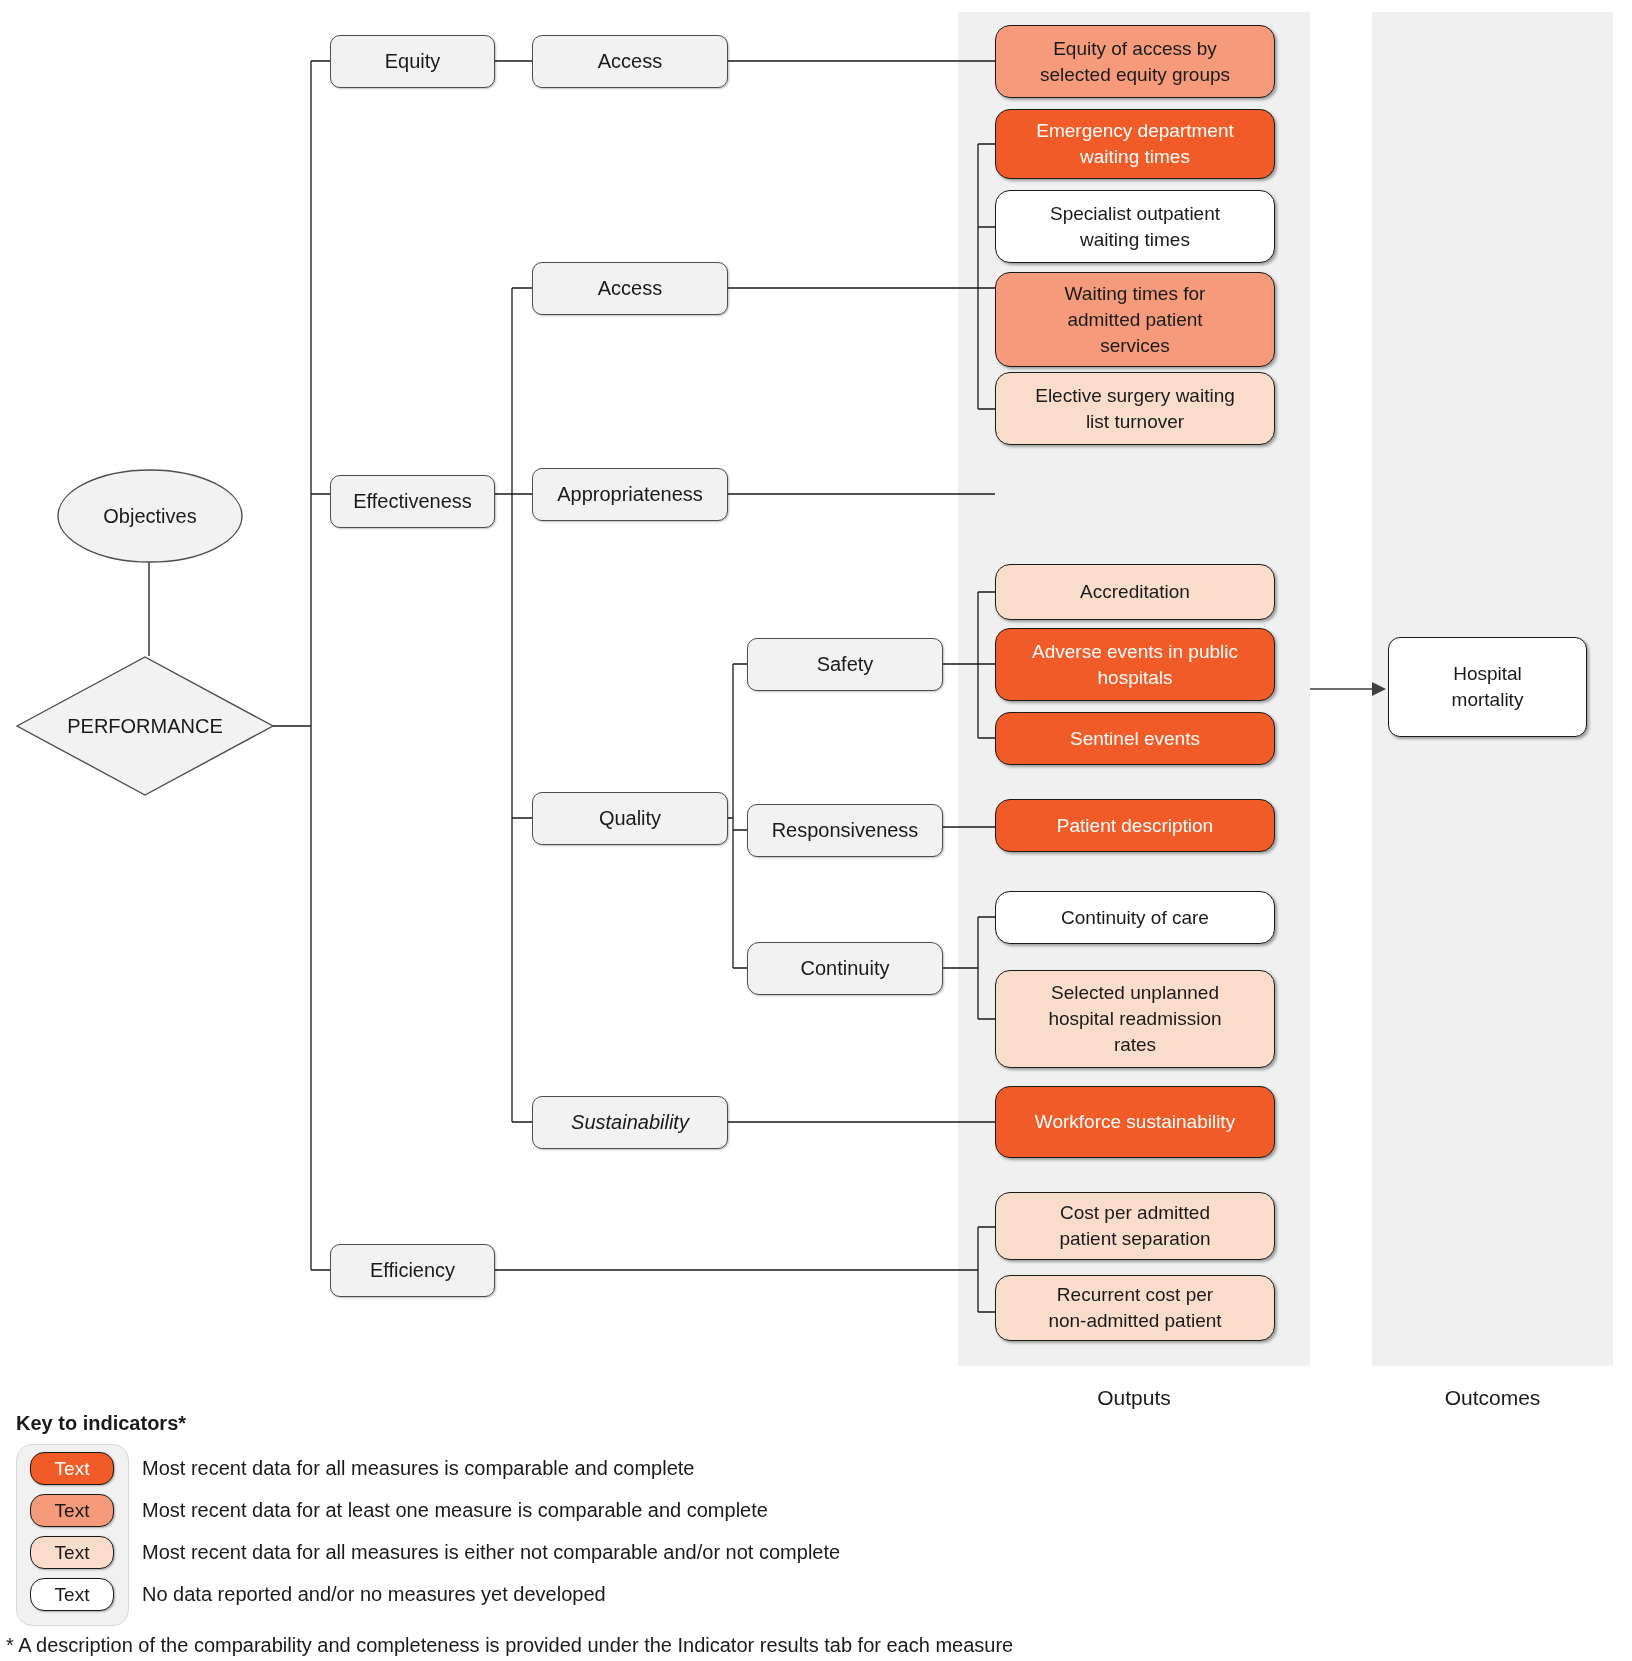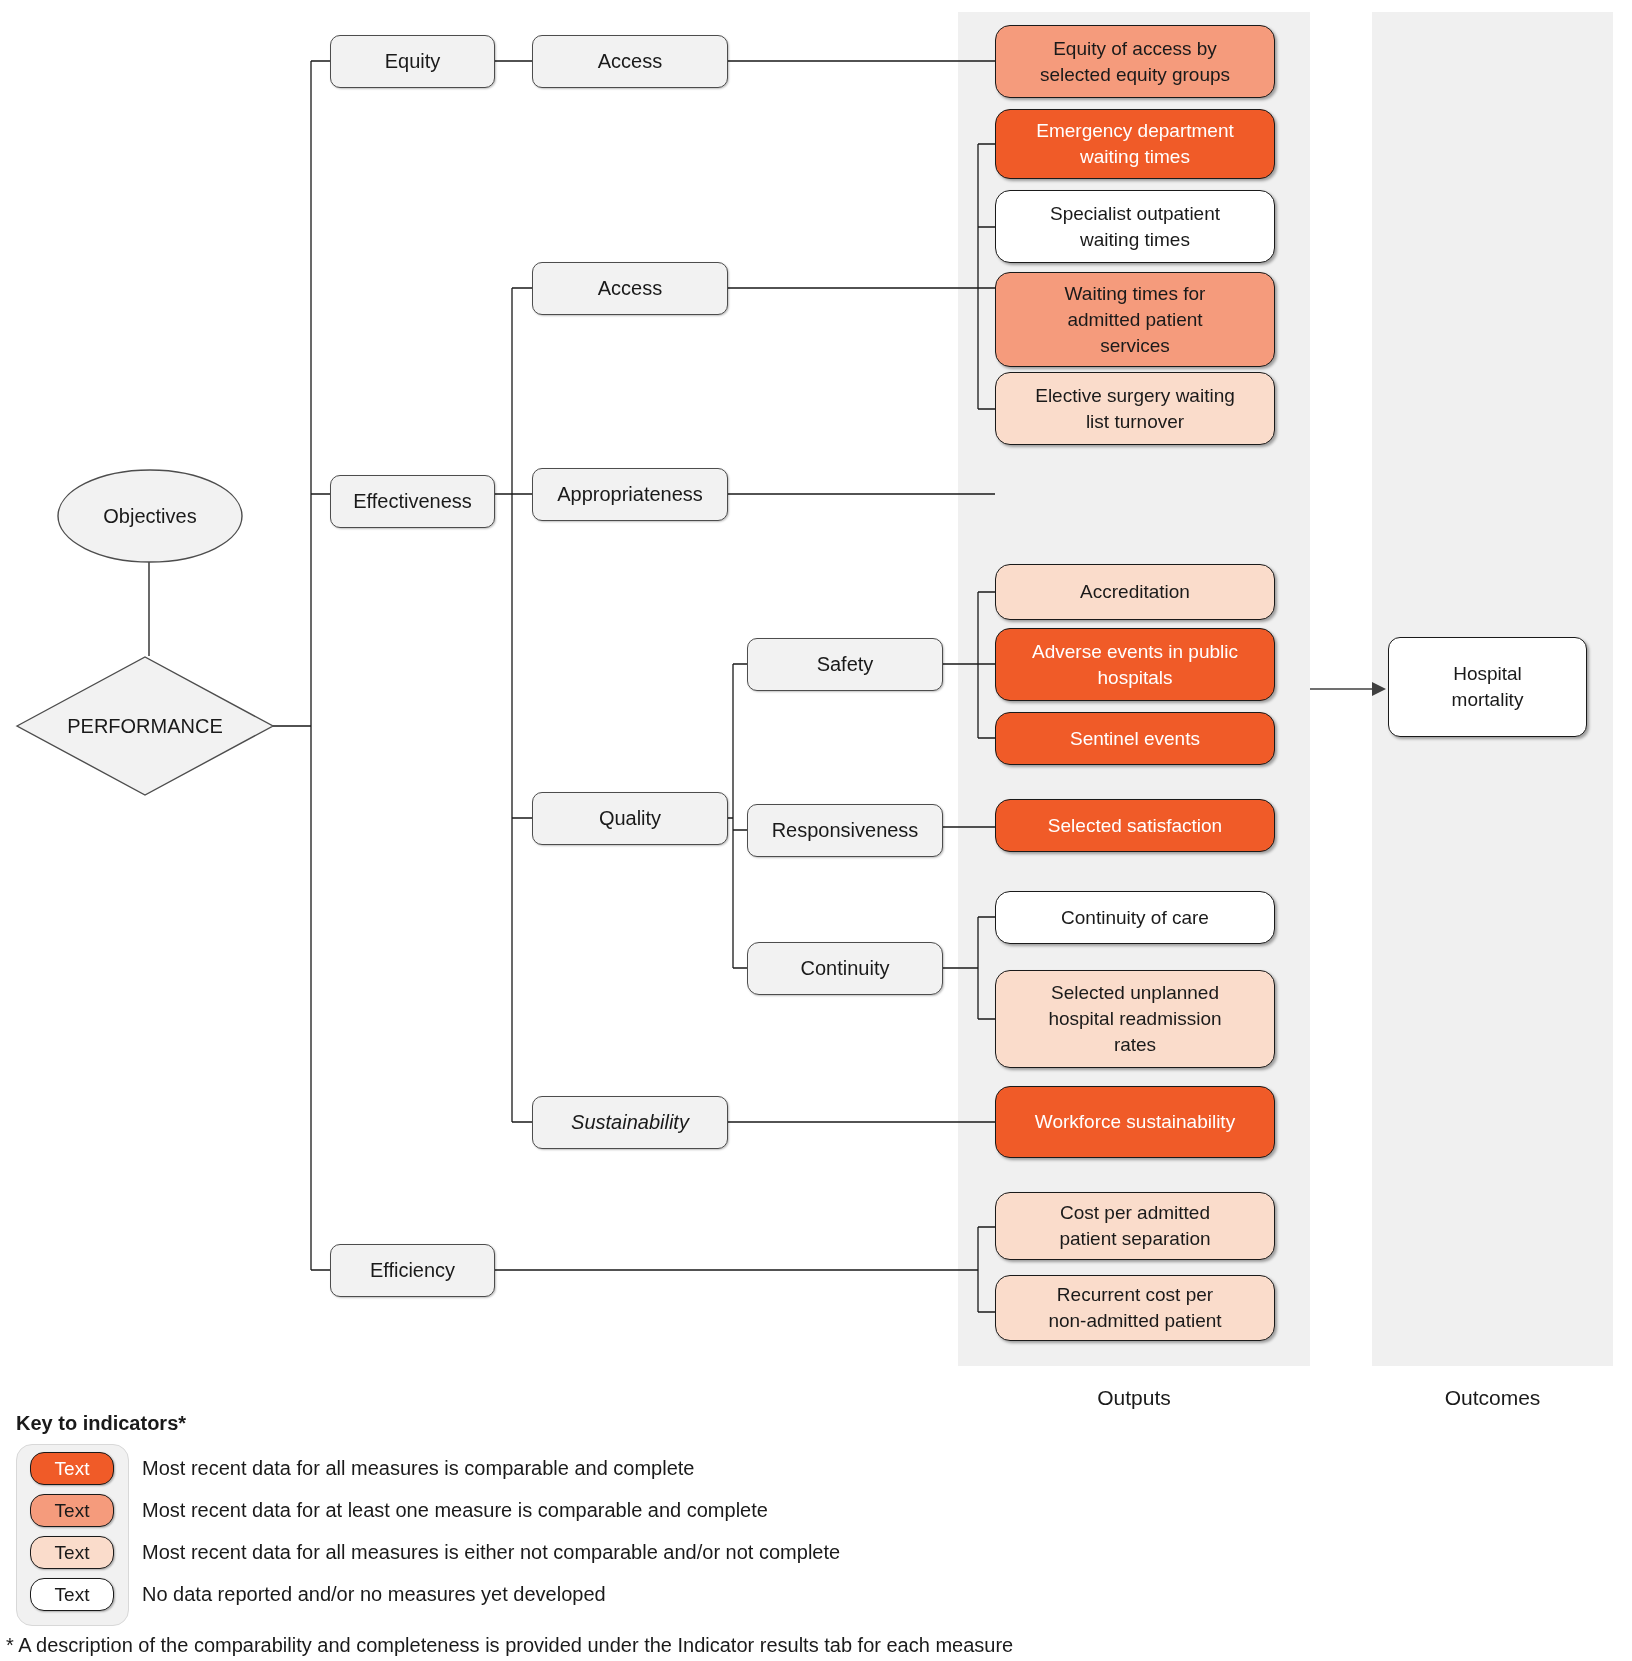--- a/index.html
+++ b/index.html
@@ -109,21 +109,21 @@
   <div class="node" style="left:747px;top:942px;width:196px;height:53px;border-radius:12px;">Continuity</div>
 
   <div class="ind s-complete_one" style="left:995px;top:25px;width:280px;height:73px;padding:0 38px;">Equity of access by selected equity groups</div>
   <div class="ind s-complete_all" style="left:995px;top:109px;width:280px;height:70px;padding:0 30px;">Emergency department waiting times</div>
   <div class="ind s-no_data" style="left:995px;top:190px;width:280px;height:73px;padding:0 40px;">Specialist outpatient waiting times</div>
   <div class="ind s-complete_one" style="left:995px;top:272px;width:280px;height:95px;padding:0 55px;">Waiting times for admitted patient services</div>
   <div class="ind s-not_comparable" style="left:995px;top:372px;width:280px;height:73px;padding:0 28px;">Elective surgery waiting list turnover</div>
   <div class="ind s-not_comparable" style="left:995px;top:564px;width:280px;height:56px;">Accreditation</div>
   <div class="ind s-complete_all" style="left:995px;top:628px;width:280px;height:73px;padding:0 10px;">Adverse events in public hospitals</div>
   <div class="ind s-complete_all" style="left:995px;top:712px;width:280px;height:53px;">Sentinel events</div>
-  <div class="ind s-complete_all" style="left:995px;top:799px;width:280px;height:53px;">Selected satisfaction</div>
+  <div class="ind s-complete_all" style="left:995px;top:799px;width:280px;height:53px;">Patient description</div>
   <div class="ind s-no_data" style="left:995px;top:891px;width:280px;height:53px;">Continuity of care</div>
   <div class="ind s-not_comparable" style="left:995px;top:970px;width:280px;height:98px;padding:0 38px;">Selected unplanned hospital readmission rates</div>
   <div class="ind s-complete_all" style="left:995px;top:1086px;width:280px;height:72px;">Workforce sustainability</div>
   <div class="ind s-not_comparable" style="left:995px;top:1192px;width:280px;height:68px;padding:12px 50px;">Cost per admitted patient separation</div>
   <div class="ind s-not_comparable" style="left:995px;top:1275px;width:280px;height:66px;padding:0 40px;">Recurrent cost per non-admitted patient</div>
 
   <div class="ind s-no_data" style="left:1388px;top:637px;width:199px;height:100px;padding:0 55px;border-radius:12px;">Hospital mortality</div>
 
   <div class="col-label" style="left:958px;top:1384px;width:352px;height:28px;">Outputs</div>
   <div class="col-label" style="left:1372px;top:1384px;width:241px;height:28px;">Outcomes</div>

